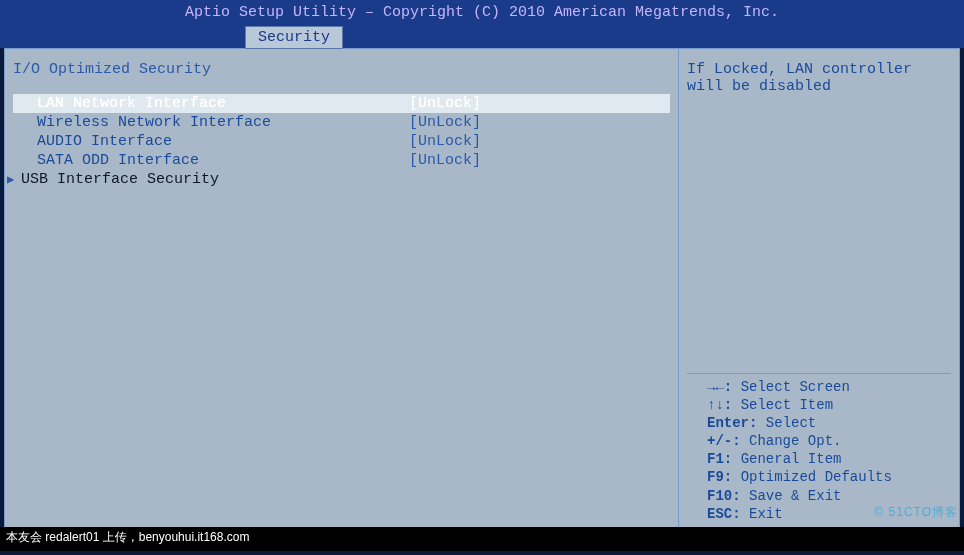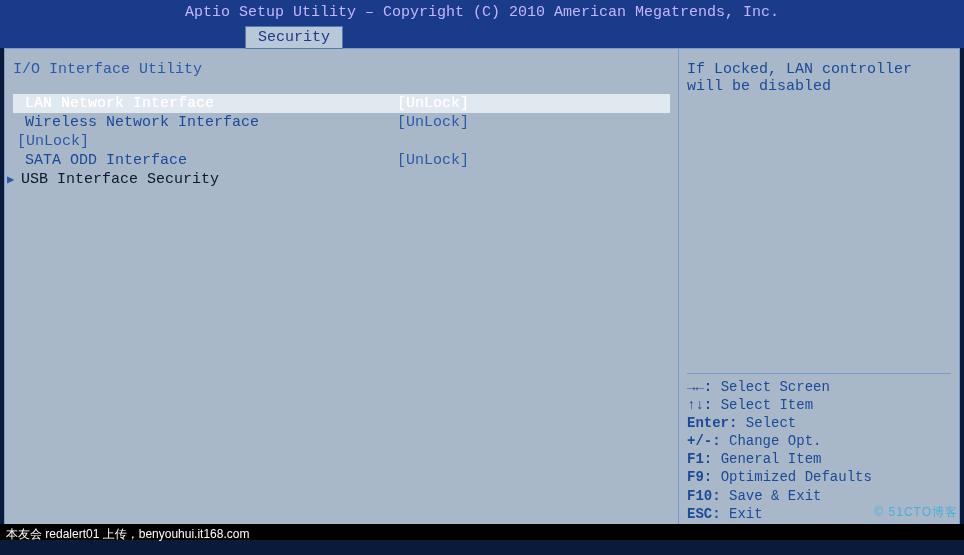--- a/index.html
+++ b/index.html
@@ -56,21 +56,21 @@
       flex-direction: column;
       justify-content: center;
     }
     .section-title {
       color: #2a5aaa;
       margin-bottom: 16px;
       font-weight: normal;
     }
     .setting-row {
       display: flex;
-      padding: 1px 4px;
+      padding: 1px 16px;
     }
     .setting-label {
       width: 380px;
       padding-left: 8px;
     }
     .setting-value {
       color: #2a5aaa;
     }
     .setting-row.selected {
       background: #e0e8f0;
@@ -101,69 +101,70 @@
     }
     .help-divider {
       border-top: 1px solid #7a9acc;
       margin-top: auto;
       margin-bottom: 4px;
     }
     .help-keys {
       font-size: 14px;
       line-height: 1.3;
     }
-    .key-row { white-space: nowrap; }
+    .key-row { white-space: nowrap; margin-left: 20px; }
     .key { font-weight: bold; }
     .watermark {
       position: absolute;
       right: 6px;
       bottom: 34px;
       color: #0ea5e9;
       font-size: 12px;
       font-family: sans-serif;
       opacity: 0.6;
       letter-spacing: 1px;
     }
     .caption {
       position: absolute;
-      bottom: 15px;
+      bottom: 4px;
       left: 0;
       right: 0;
       background: #000;
       color: #fff;
       font-family: sans-serif;
       font-size: 12px;
       padding: 2px 6px;
-      height: 16px;
+      height: 24px;
     }
   </style>
 </head>
 <body>
 
 <div class="header">
   <span>Aptio Setup Utility – Copyright (C) 2010 American Megatrends, Inc.</span>
 </div>
 
 <div class="tabs">
   <span class="tab">Security</span>
 </div>
 
 <div class="frame">
   <div class="main-panel">
-    <div class="section-title">I/O Interface Utility</div>
+    <div class="section-title">I/O Optimized Security</div>
 
     <div class="setting-row selected">
       <span class="setting-label">LAN Network Interface</span>
       <span class="setting-value">[UnLock]</span>
     </div>
     <div class="setting-row">
       <span class="setting-label">Wireless Network Interface</span>
       <span class="setting-value">[UnLock]</span>
     </div>
     <div class="setting-row">
+      <span class="setting-label">AUDIO Interface</span>
       <span class="setting-value">[UnLock]</span>
     </div>
     <div class="setting-row">
       <span class="setting-label">SATA ODD Interface</span>
       <span class="setting-value">[UnLock]</span>
     </div>
     <div class="submenu-row">
       <span class="arrow">▶</span>
       <span class="submenu-label">USB Interface Security</span>
     </div>

